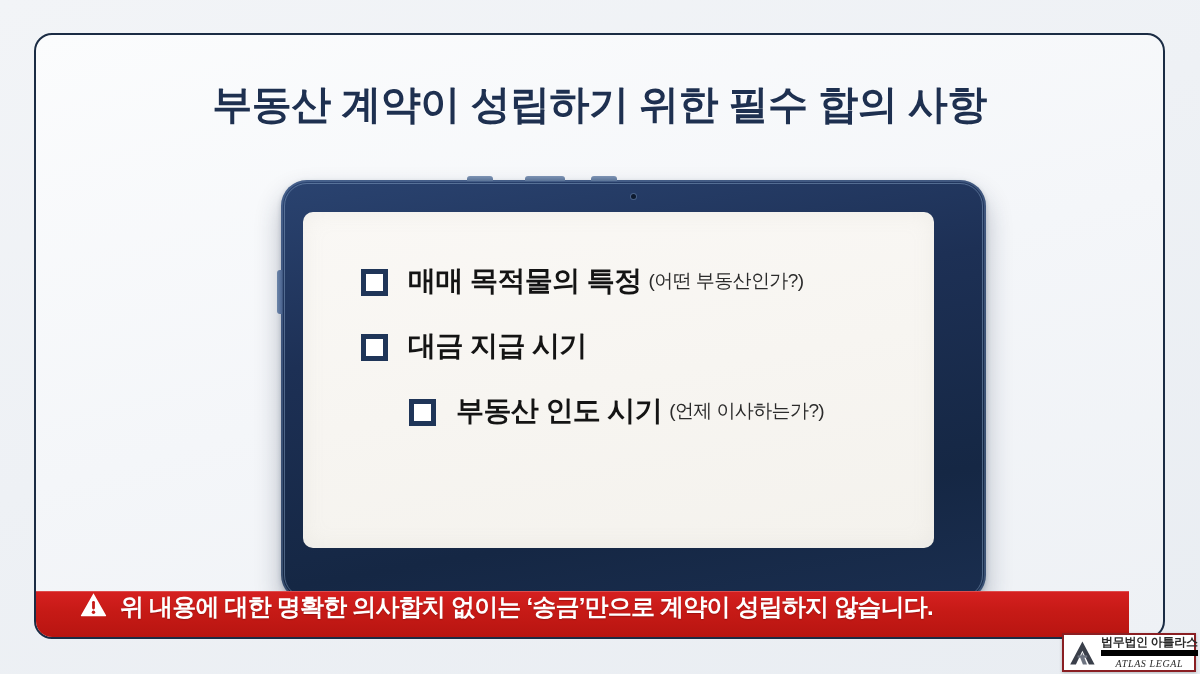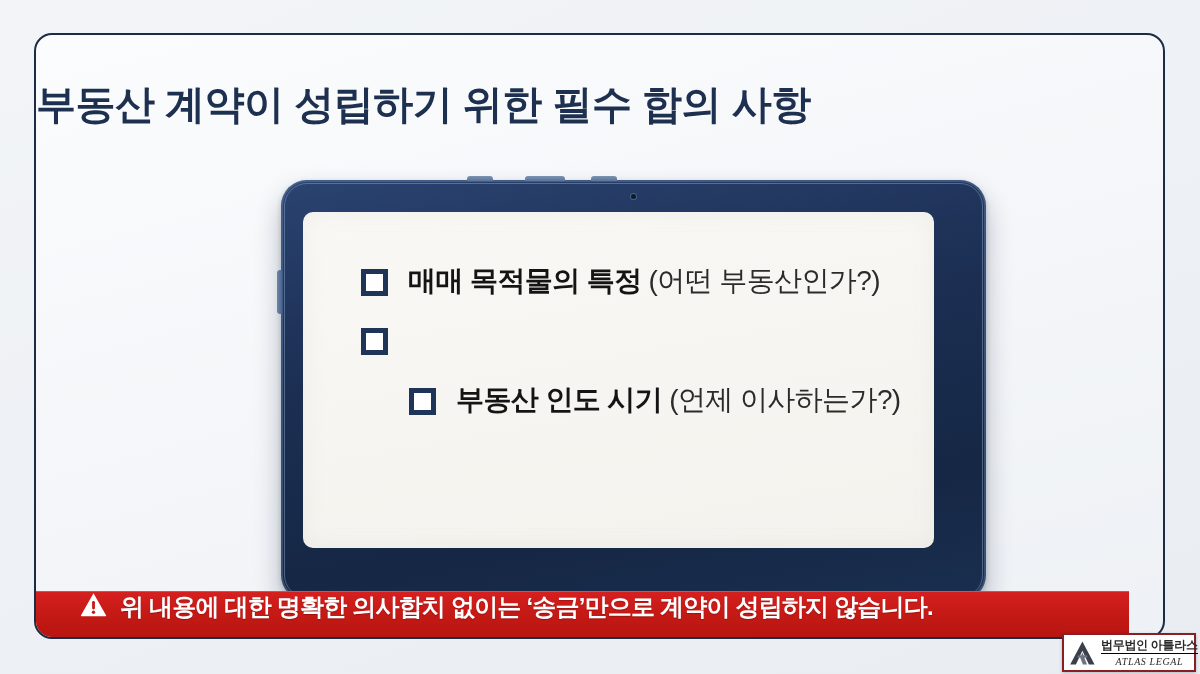--- a/index.html
+++ b/index.html
@@ -33,20 +33,21 @@
     background: linear-gradient(165deg, #fbfcfd 0%, #f4f6f9 50%, #eef1f5 100%);
     overflow: hidden;
   }
 
   
   .title {
     position: absolute;
     left: 0;
     top: 42px;
     width: 100%;
+    text-align: center;
     font-size: 40px;
     font-weight: bold;
     letter-spacing: -0.5px;
     color: #1e3050;
     text-shadow: 0 1px 0 rgba(255,255,255,0.75);
     white-space: nowrap;
   }
 
   
   .tablet {
@@ -141,21 +142,21 @@
   }
 
   .item-text {
     font-size: 28px;
     font-weight: bold;
     color: #141414;
     letter-spacing: -0.6px;
     white-space: nowrap;
   }
   .item-note {
-    font-size: 28px;
+    font-size: 19px;
     font-weight: normal;
     color: #2b2b2b;
     letter-spacing: -0.6px;
     margin-left: 7px;
   }
 
   
   .banner {
     position: absolute;
     left: 0;
@@ -213,21 +214,21 @@
     justify-content: center;
     line-height: 1;
   }
   .logo-kr {
     font-size: 12px;
     font-weight: bold;
     color: #2a2a2a;
     letter-spacing: -0.3px;
     white-space: nowrap;
     padding-bottom: 2px;
-    border-bottom: 1px solid #000000;
+    border-bottom: 6px solid #000000;
   }
   .logo-en {
     font-family: "Liberation Serif", "DejaVu Serif", serif;
     font-size: 10px;
     color: #2a2a2a;
     letter-spacing: 0.6px;
     white-space: nowrap;
     text-align: center;
     padding-top: 3px;
     font-style: italic;
@@ -254,20 +255,21 @@
 
           <div class="check-item">
             <span class="checkbox"></span>
             <span class="item-text">매매 목적물의 특정</span>
             <span class="item-note">(어떤 부동산인가?)</span>
           </div>
 
 
           <div class="check-item">
             <span class="checkbox"></span>
+            <span class="item-text">대금 지급 시기</span>
           </div>
 
           <div class="check-item">
             <span class="checkbox"></span>
             <span class="item-text">부동산 인도 시기</span>
             <span class="item-note">(언제 이사하는가?)</span>
           </div>
 
         </div>
       </div>

